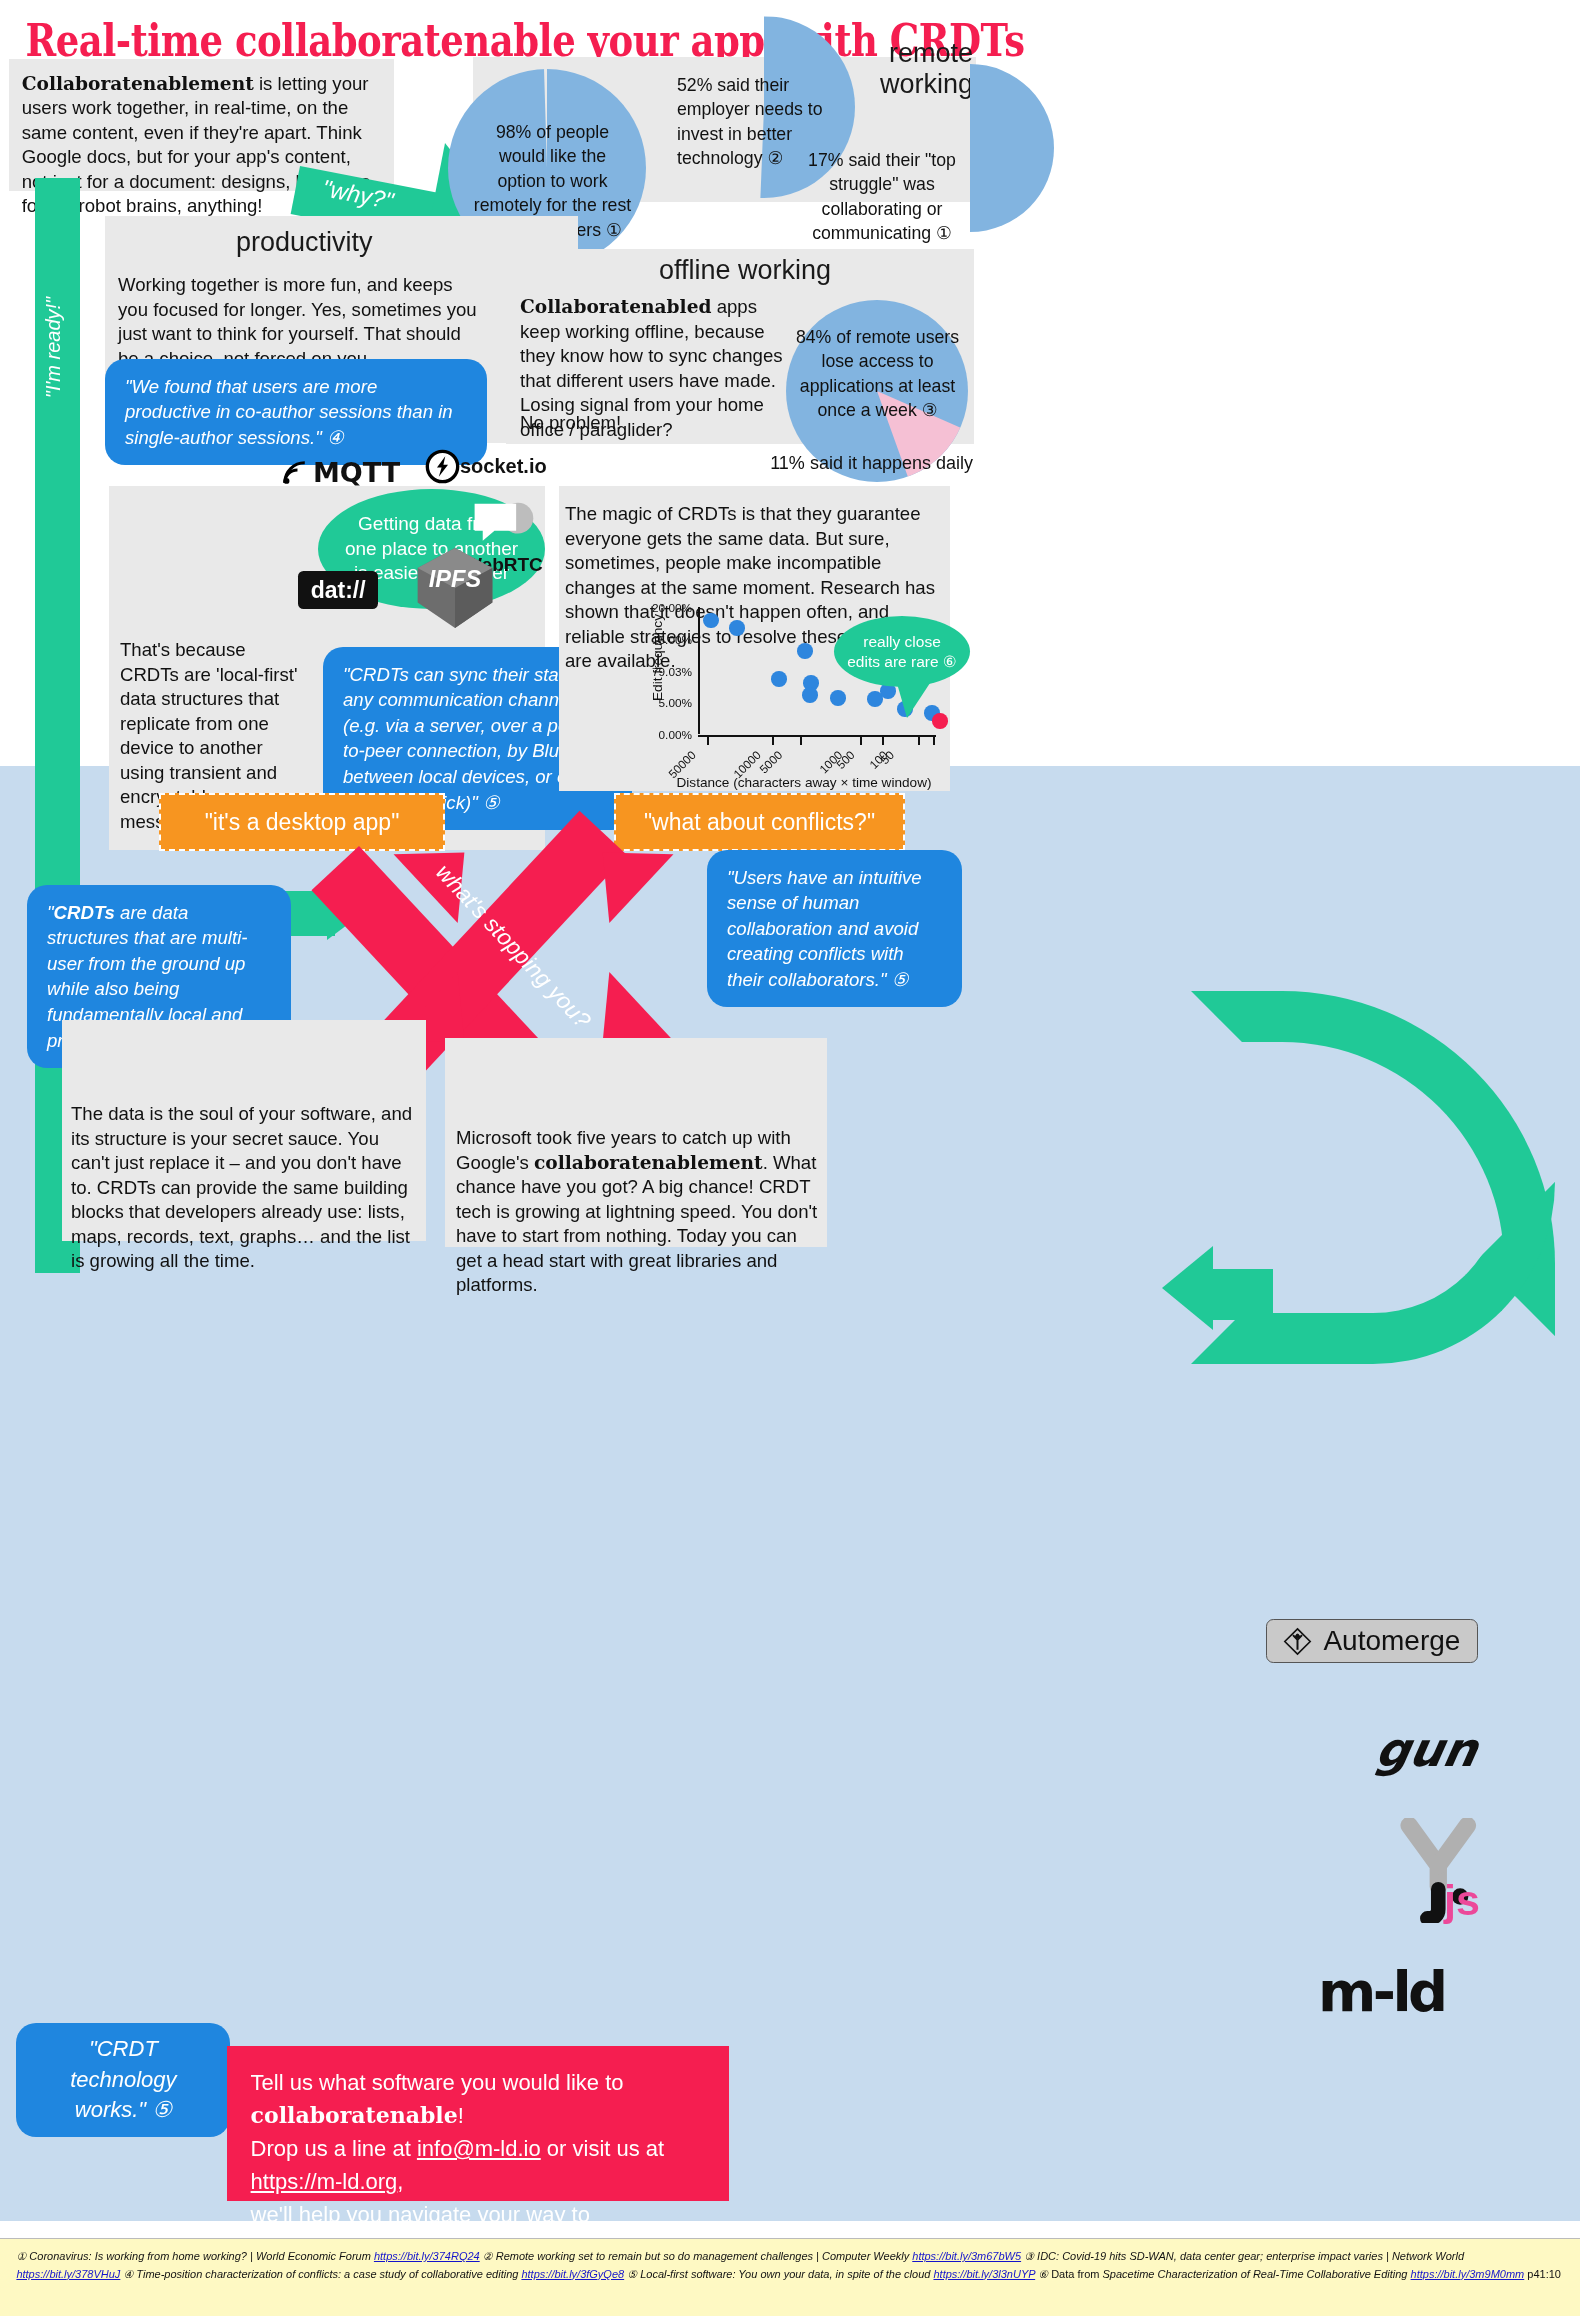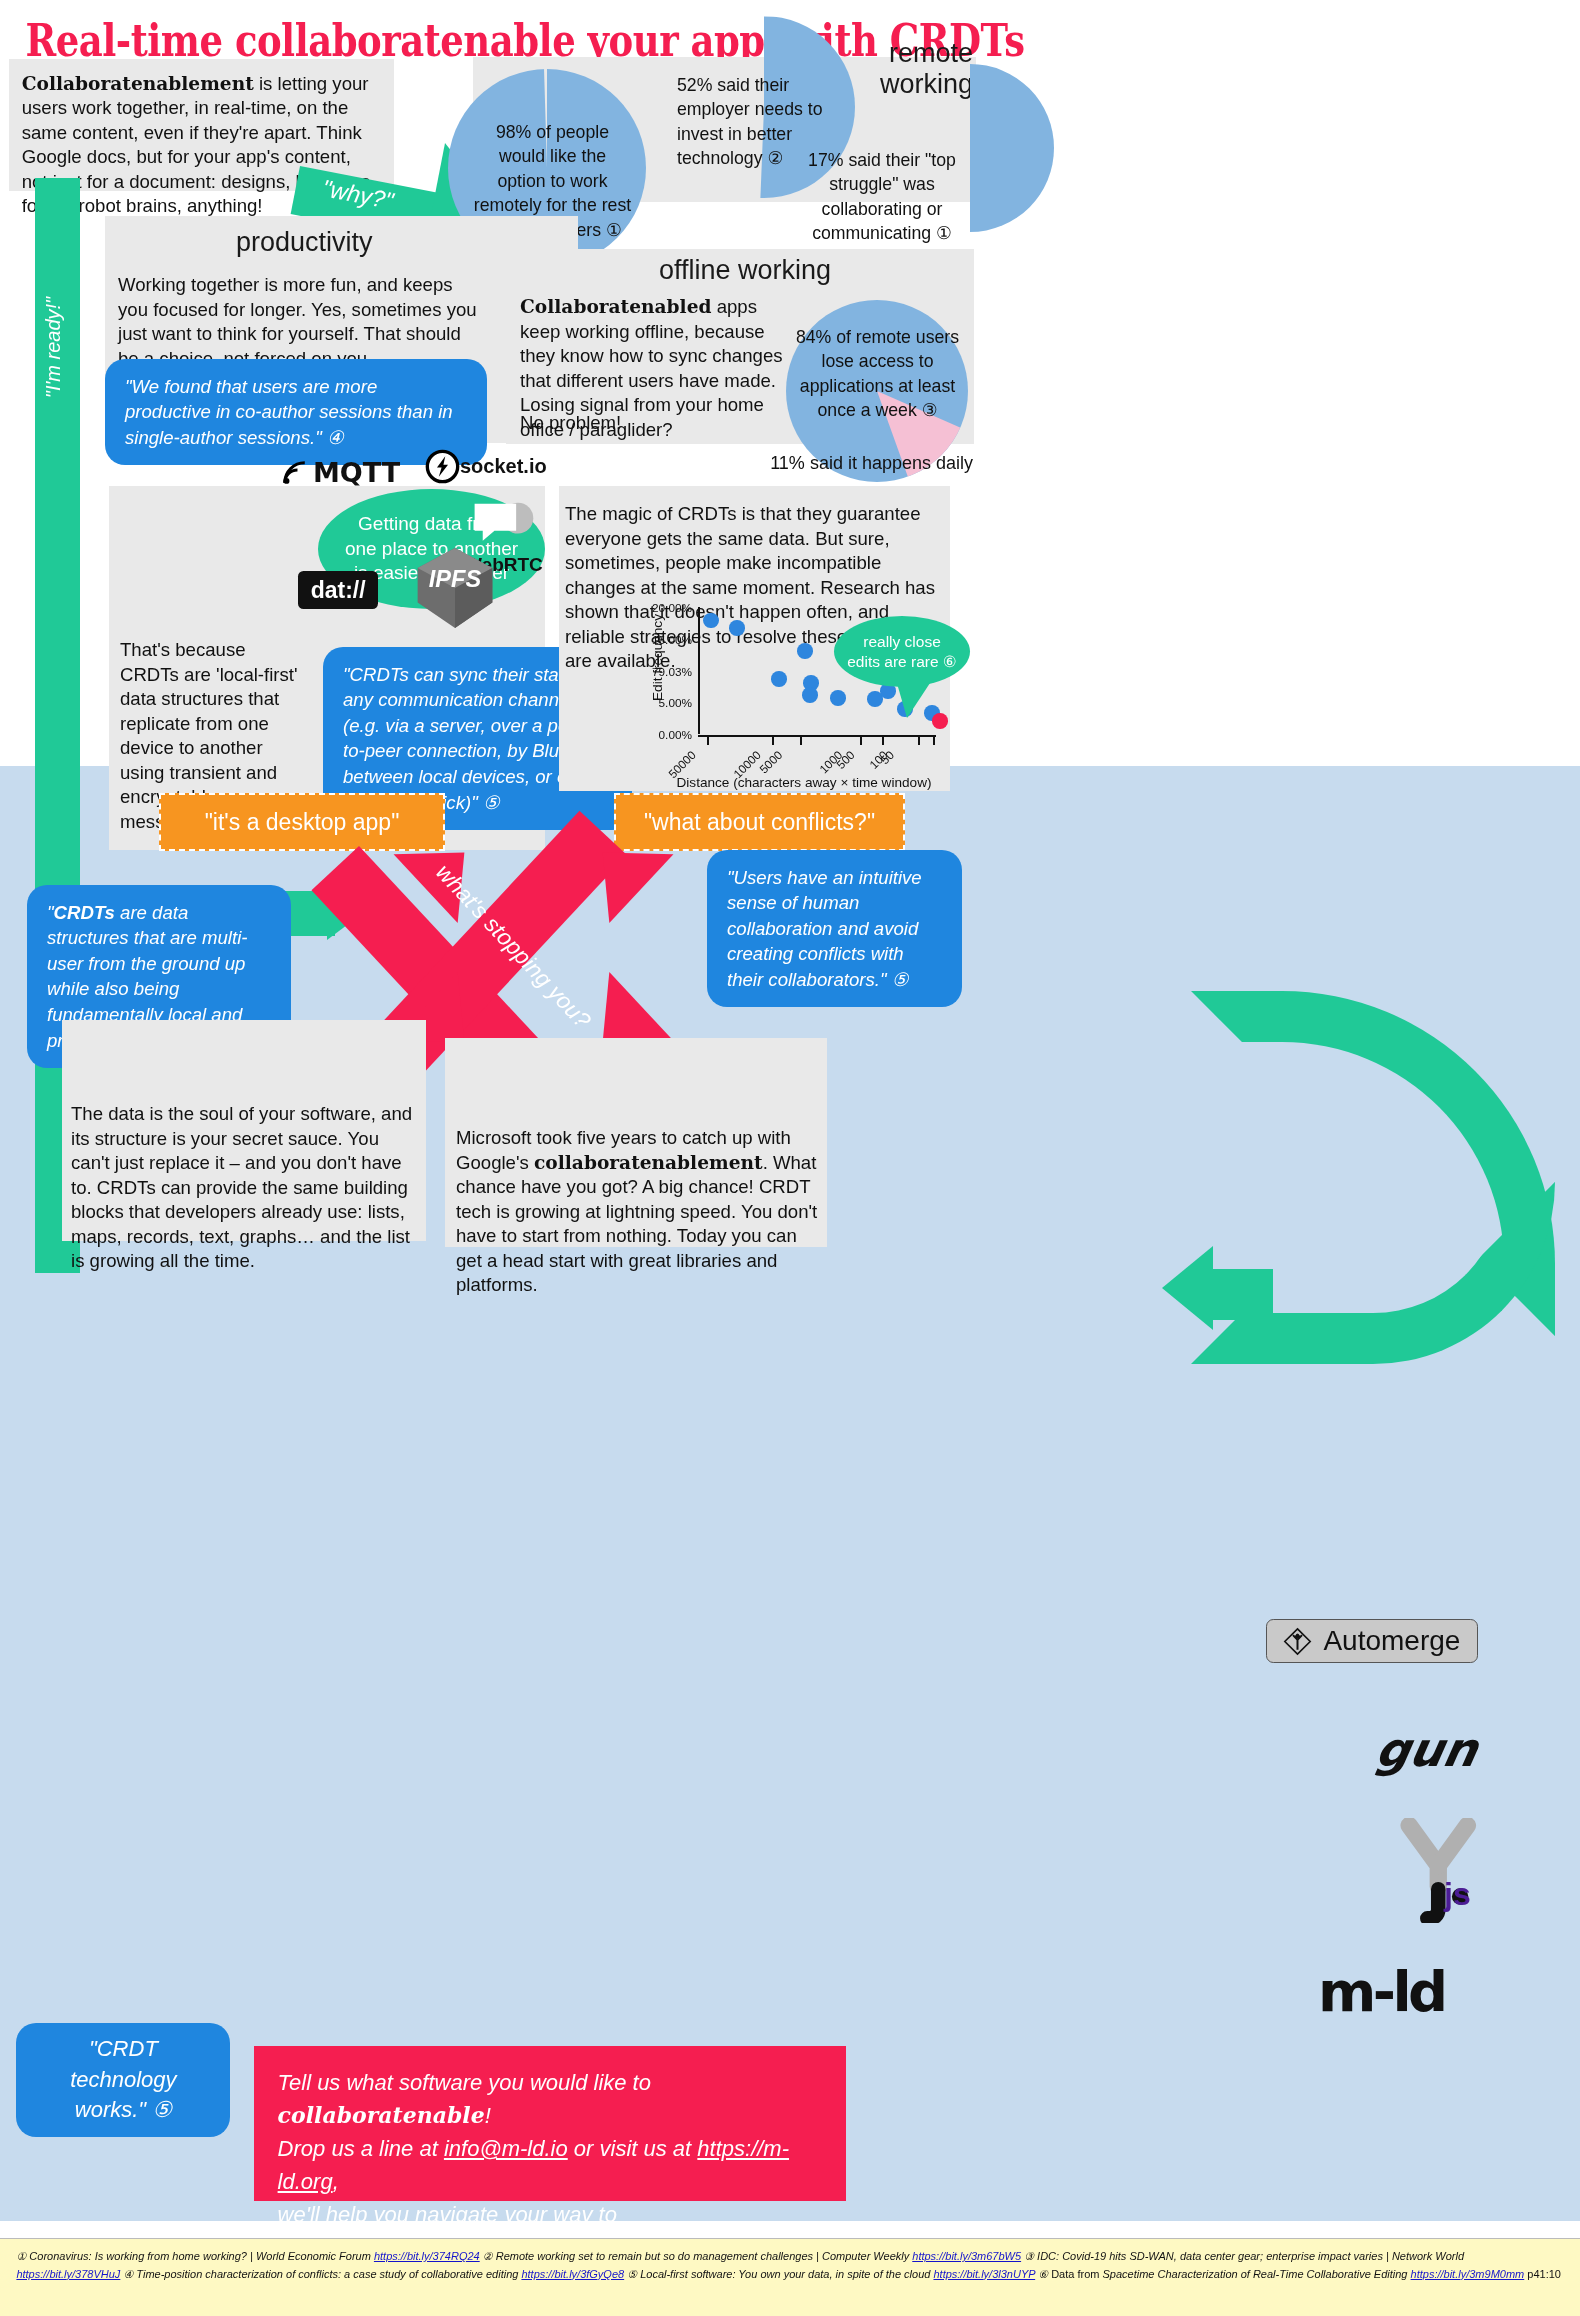--- a/index.html
+++ b/index.html
@@ -319,30 +319,30 @@
   <div style="position:absolute; left:1380px; top:1722px; font-size:47px; font-weight:bold;
               font-style:italic; color:#111; transform:skewX(-14deg); font-family:'DejaVu Sans', sans-serif;">gun</div>
 
   <div style="position:absolute; left:1400px; top:1818px;">
     <svg width="82" height="105" viewBox="0 0 90 115">
       <path d="M10 8 L42 52 L42 75" stroke="#b0b0b0" stroke-width="19" stroke-linecap="round" fill="none"></path>
       <path d="M74 8 L42 52" stroke="#b0b0b0" stroke-width="19" stroke-linecap="round" fill="none"></path>
       <path d="M42 78 L42 100 Q42 110 30 110" stroke="#111" stroke-width="16" stroke-linecap="round" fill="none"></path>
       <circle cx="66" cy="86" r="9" fill="#111"></circle>
     </svg>
-    <div class="logo-text" style="position:absolute; left:44px; top:58px; font-size:32px; color:#4c1d95;">js</div>
+    <div class="logo-text" style="position:absolute; left:44px; top:58px; font-size:43px; color:#ec4899;">js</div>
   </div>
 
   <div style="position:absolute; left:1318px; top:1959px; font-size:56px; font-weight:bold; color:#111;
               font-family:'DejaVu Sans', sans-serif; letter-spacing:-3.6px;">m-ld</div>
 
   <div class="quote" style="left:16.4px; top:2023px; width:214px; height:114px; display:flex; align-items:center;
               justify-content:center; text-align:center; font-size:22px;">"CRDT technology works." ⑤</div>
 
-  <div class="cta" style="left:254px; top:2046px; width:592px; height:155px;font-style:italic;">
+  <div class="cta" style="left:227px; top:2046px; width:502px; height:155px;">
     <div>
       <span>Tell us what software you would like to </span><span class="bold-brand">collaboratenable</span><span>!</span>
     </div>
     <div>
       <span>Drop us a line at </span><a href="#" style="text-decoration:underline;">info@m-ld.io</a><span> or visit us at </span><a href="#" style="text-decoration:underline;">https://m-ld.org</a><span>,</span>
     </div>
     <div>
       <span>we'll help you navigate your way to </span><span class="bold-brand">collaboratenability</span><span>.</span>
     </div>
   </div>

